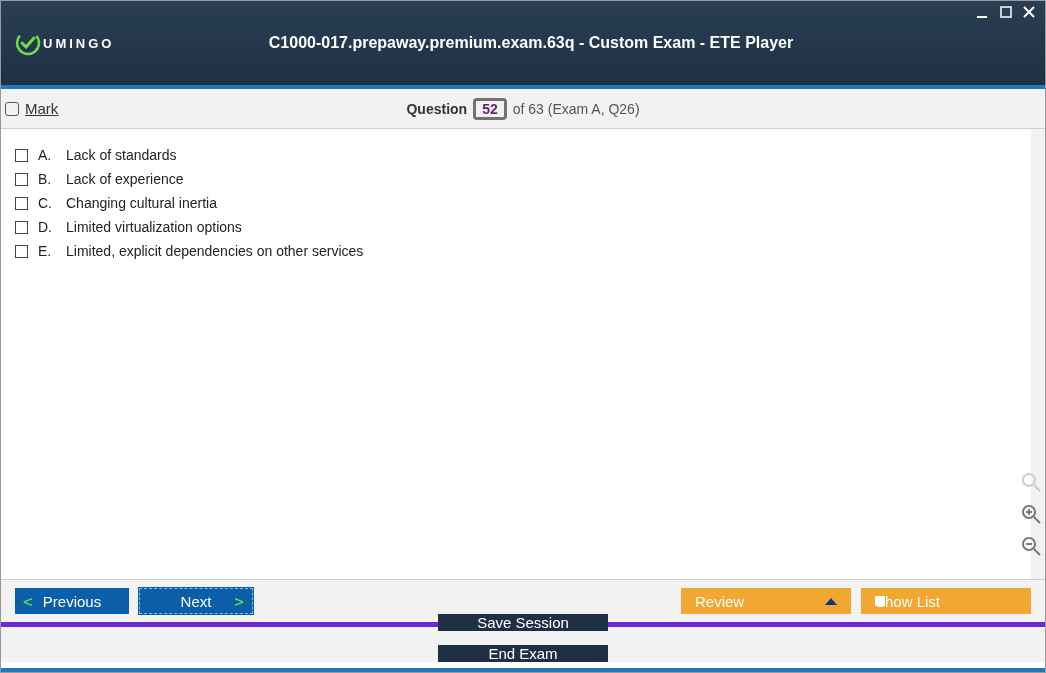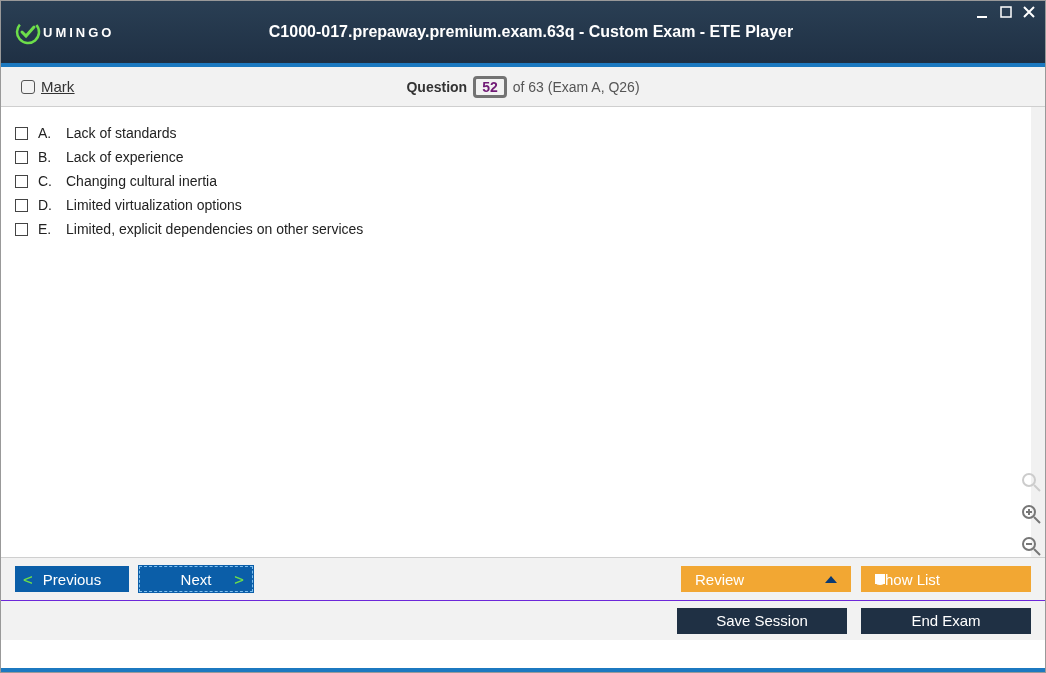--- a/index.html
+++ b/index.html
@@ -7,21 +7,21 @@
     font-family: "Segoe UI", Arial, sans-serif;
     background: #fff;
     width: 1046px;
     height: 673px;
     overflow: hidden;
     position: relative;
     border: 1px solid #999;
   }
   .titlebar {
     background: linear-gradient(#2a3f54, #1f3044);
-    height: 62px;
+    height: 84px;
     display: flex;
     align-items: center;
     padding: 0 14px;
     position: relative;
   }
   .logo {
     display: flex;
     align-items: center;
     color: #fff;
     font-weight: bold;
@@ -51,21 +51,21 @@
     display: flex; align-items: center; justify-content: center;
     font-size: 15px; font-weight: bold; cursor: pointer;
   }
   .blue-sep { height: 4px; background: #1c79c0; }
   .question-bar {
     background: #f2f2f2;
     border-bottom: 1px solid #cfcfcf;
     height: 40px;
     display: flex;
     align-items: center;
-    padding: 0 20px;
+    padding: 0 4px;
     position: relative;
   }
   .mark-wrap {
     display: flex; align-items: center; gap: 6px;
   }
   .mark-check {
     width: 14px; height: 14px; border: 1px solid #555; border-radius: 3px;
   }
   .mark-label { text-decoration: underline; font-size: 15px; color: #333; }
   .q-center {
@@ -111,24 +111,24 @@
   }
   .bottom1 {
     background: #f2f2f2;
     border-top: 1px solid #cfcfcf;
     height: 43px;
     display: flex; align-items: center;
     padding: 0 14px; gap: 10px;
   }
   .bottom2 {
     background: #f2f2f2;
-    border-top: 1px solid #6d28d9;
+    border-top: 5px solid #6d28d9;
     height: 40px;
     display: flex; align-items: center; justify-content: flex-end;
-    padding: 0 14px; gap: 14px;
+    padding: 0 14px; gap: 14px; flex-direction: column;
   }
   .btn {
     height: 26px;
     display: flex; align-items: center; justify-content: center;
     color: #fff; font-size: 15px;
     cursor: pointer;
     position: relative;
     padding: 0 14px;
   }
   .btn-blue { background: #0b5ea8; width: 114px; }

